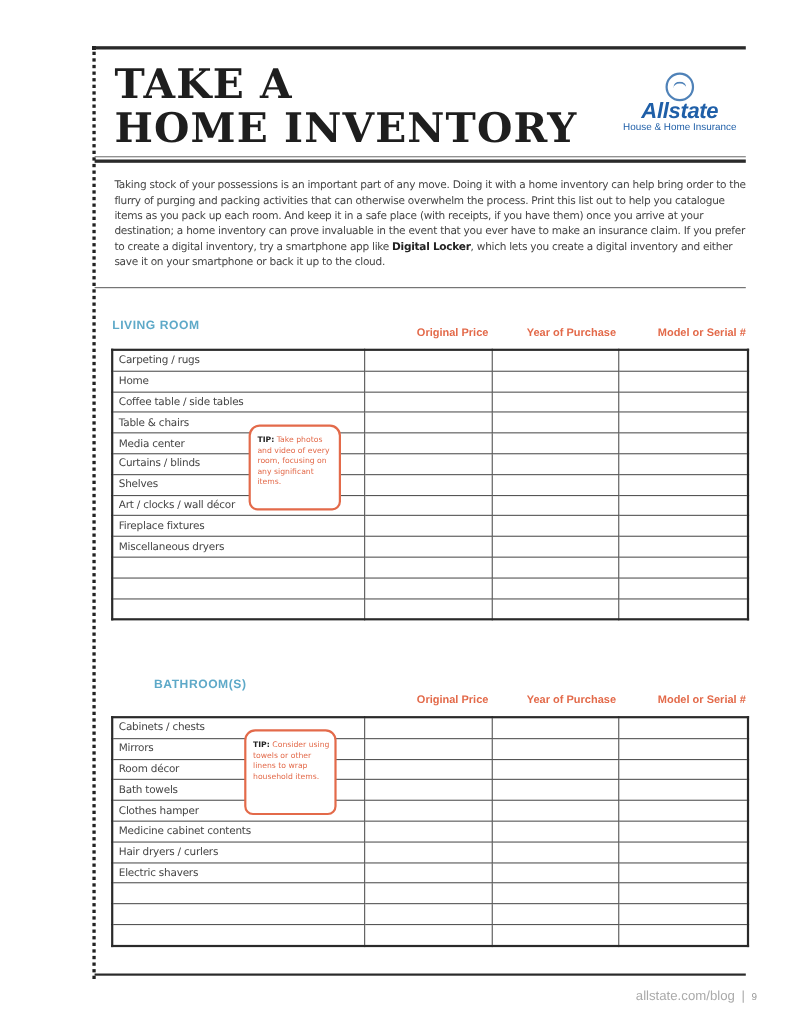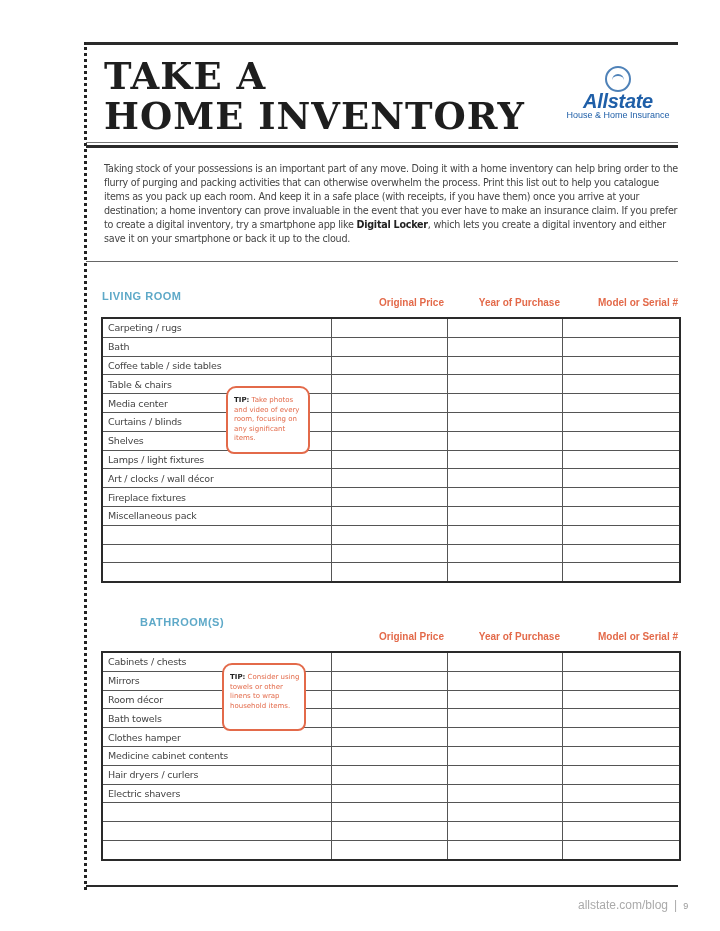--- a/index.html
+++ b/index.html
@@ -15,21 +15,21 @@
   .double-rule-a { position:absolute; left:86px; top:142px; width:592px; height:1px; background:#777; }
   .double-rule-b { position:absolute; left:86px; top:145px; width:592px; height:3px; background:#2a2a2a; }
   .intro { position:absolute; left:104px; top:162px; width:576px; font-size:9.6px; line-height:14px; color:#444; letter-spacing:-0.25px; margin:0; }
   .intro b { color:#222; }
   .mid-rule { position:absolute; left:86px; top:261px; width:592px; height:1px; background:#666; }
   .section-title { position:absolute; left:102px; font-family:"Liberation Sans", sans-serif; font-weight:bold; font-size:11px; color:#5ea9c8; letter-spacing:0.5px; margin:0; }
   .col-head { position:absolute; font-family:"Liberation Sans", sans-serif; font-weight:bold; font-size:10px; color:#e36a4a; text-align:right; width:116px; }
   table.inv { position:absolute; left:101px; width:578px; border-collapse:collapse; border:2.5px solid #2a2a2a; table-layout:fixed; }
   table.inv td { border:1.5px solid #555; height:17.8px; padding:0 0 0 5px; font-size:9.5px; color:#444; letter-spacing:-0.2px; white-space:nowrap; overflow:hidden; }
   table.inv col.c1 { width:229px; } table.inv col.c2 { width:116px; } table.inv col.c3 { width:115px; } table.inv col.c4 { width:118px; }
-  .tip { position:absolute; width:84px; height:68px; border:2px solid #e36a4a; border-radius:10px 10px 8px 8px; background:#fff; box-sizing:border-box; padding:8px 4px 4px 6px; font-size:7px; line-height:9.5px; color:#e36a4a; }
+  .tip { position:absolute; width:84px; height:78px; border:2px solid #e36a4a; border-radius:10px 10px 8px 8px; background:#fff; box-sizing:border-box; padding:8px 4px 4px 6px; font-size:7px; line-height:9.5px; color:#e36a4a; }
   .tip b { color:#222; }
   .bottom-rule { position:absolute; left:86px; top:885px; width:592px; height:2px; background:#2a2a2a; }
   .footer { position:absolute; left:578px; top:898px; font-family:"Liberation Sans", sans-serif; font-size:12px; color:#aaaaaa; }
   .footer .sep { margin:0 6px; }
   .footer .pg { font-size:9px; color:#999; }
 </style>
 </head>
 <body>
 
 <div class="dots"></div>
@@ -66,21 +66,21 @@
       <col class="c4">
     </colgroup>
   <tbody>
       <tr>
         <td>Carpeting / rugs</td>
         <td></td>
         <td></td>
         <td></td>
       </tr>
       <tr>
-        <td>Bath</td>
+        <td>Home</td>
         <td></td>
         <td></td>
         <td></td>
       </tr>
       <tr>
         <td>Coffee table / side tables</td>
         <td></td>
         <td></td>
         <td></td>
       </tr>
@@ -102,39 +102,33 @@
         <td></td>
         <td></td>
       </tr>
       <tr>
         <td>Shelves</td>
         <td></td>
         <td></td>
         <td></td>
       </tr>
       <tr>
-        <td>Lamps / light fixtures</td>
-        <td></td>
-        <td></td>
-        <td></td>
-      </tr>
-      <tr>
         <td>Art / clocks / wall décor</td>
         <td></td>
         <td></td>
         <td></td>
       </tr>
       <tr>
         <td>Fireplace fixtures</td>
         <td></td>
         <td></td>
         <td></td>
       </tr>
       <tr>
-        <td>Miscellaneous pack</td>
+        <td>Miscellaneous dryers</td>
         <td></td>
         <td></td>
         <td></td>
       </tr>
       <tr>
         <td></td>
         <td></td>
         <td></td>
         <td></td>
       </tr>

